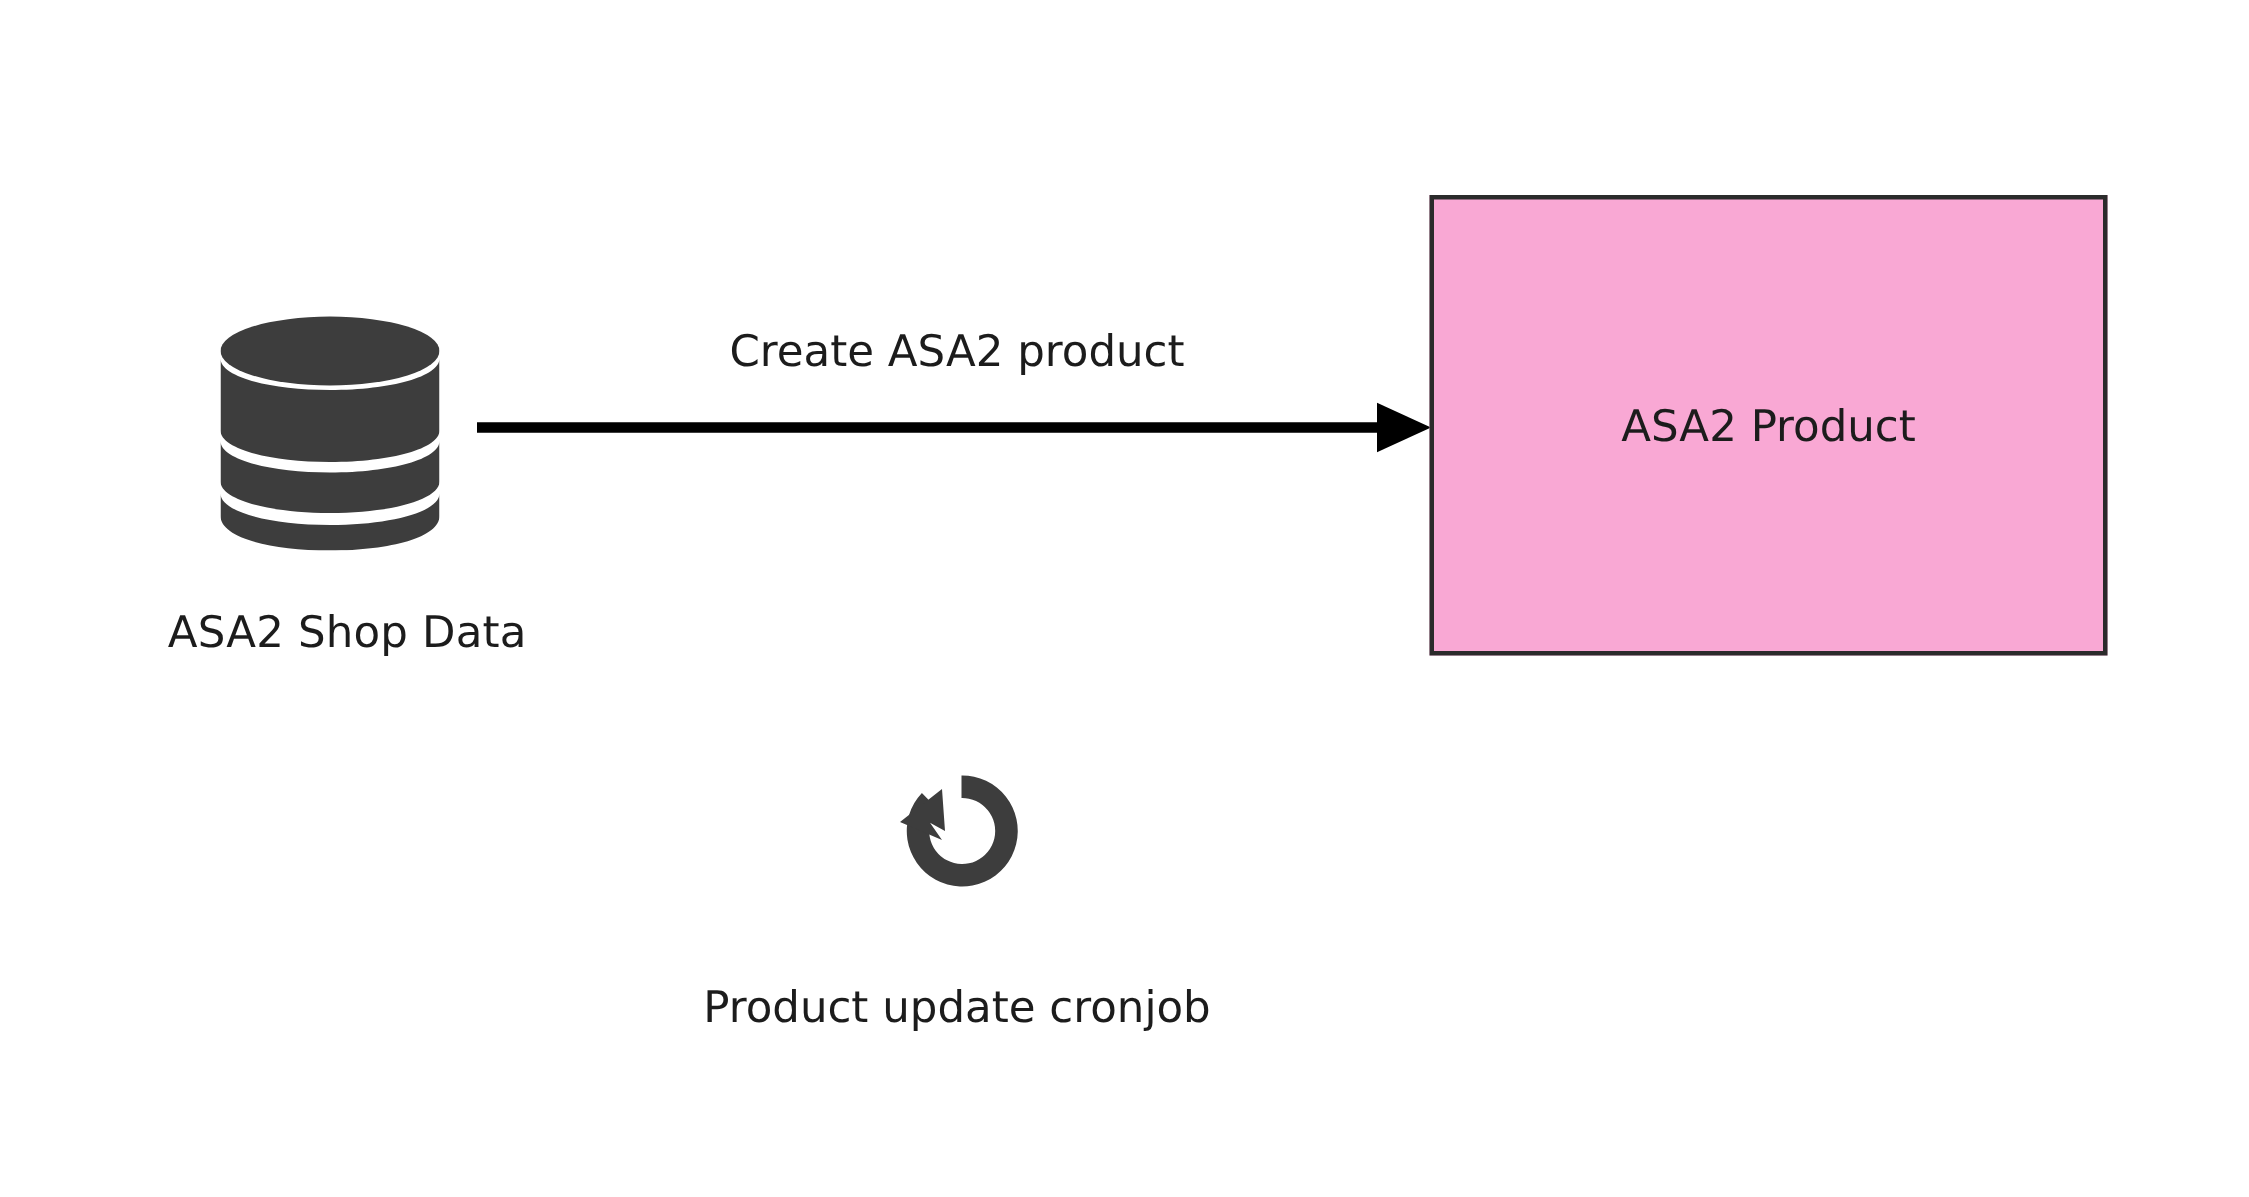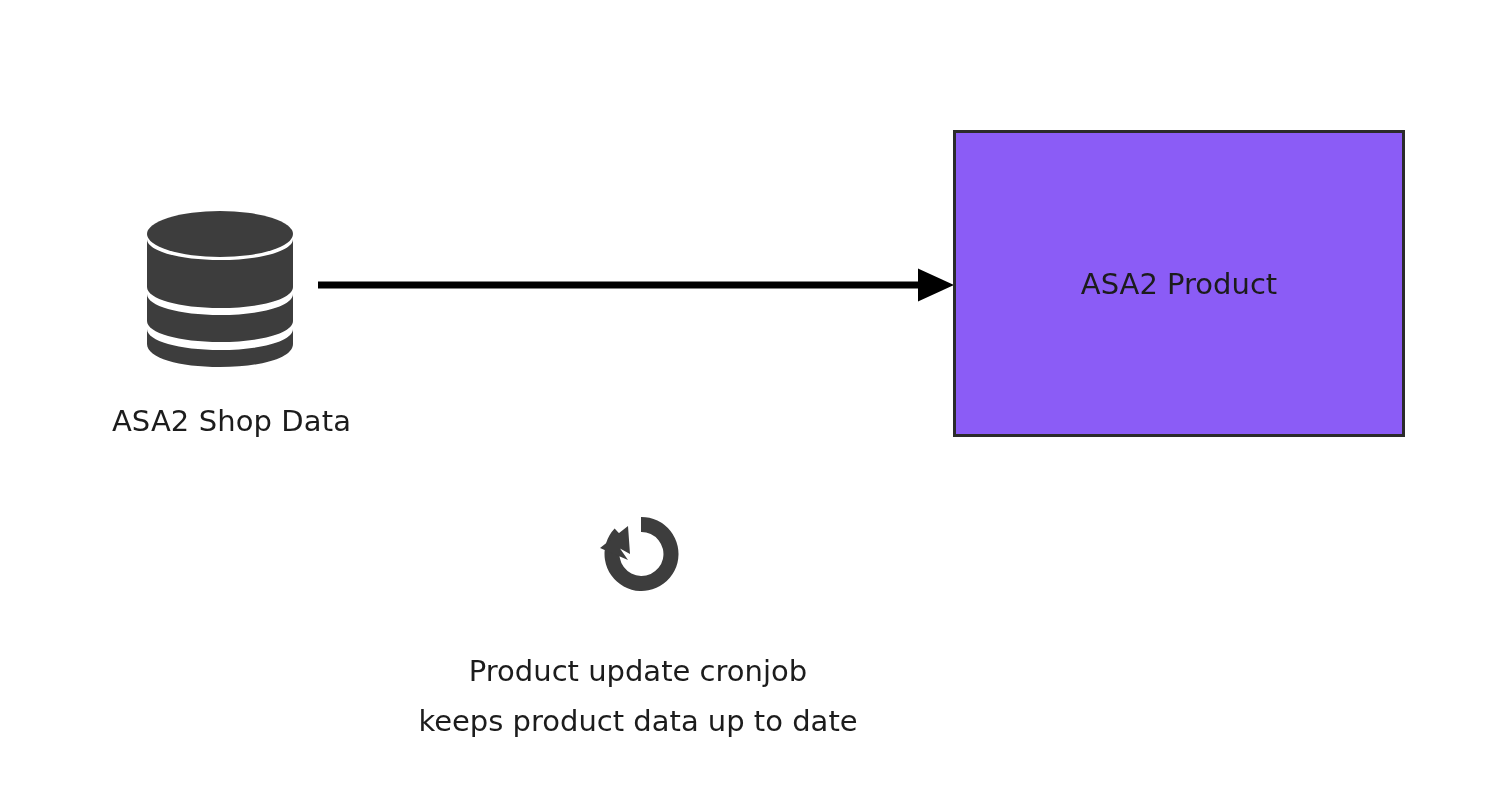--- a/index.html
+++ b/index.html
@@ -74,21 +74,21 @@
 
   
   .box-node {
     position: absolute;
     left: 953px;
     top: 130px;
     width: 452px;
     height: 307px;
     border: 3px solid #2b2b2b;
     box-sizing: border-box;
-    background: #8b5cf6;
+    background: #f9a8d4;
     display: flex;
     align-items: center;
     justify-content: center;
   }
   .box-label {
     font-size: 29px;
     line-height: 36px;
     color: #1c1c1c;
     white-space: nowrap;
     text-align: center;
@@ -139,20 +139,21 @@
         <path d="M0,32 L0,80 C0,92 32,101 73,101 C114,101 146,92 146,80 L146,32 C146,44 114,53 73,53 C32,53 0,44 0,32 Z"></path>
 
         <path d="M0,87 L0,114 C0,126 32,135 73,135 C114,135 146,126 146,114 L146,87 C146,99 114,108 73,108 C32,108 0,99 0,87 Z"></path>
 
         <path d="M0,122 L0,137 C0,151 32,160 73,160 C114,160 146,151 146,137 L146,122 C146,134 114,143 73,143 C32,143 0,134 0,122 Z"></path>
       </g>
     </svg>
     <div class="db-label">ASA2 Shop Data</div>
   </div>
 
+  <div class="edge-label">Create ASA2 product</div>
   <svg class="edge" viewBox="0 0 640 56" aria-hidden="true">
     <g fill="#000000">
 
       <rect x="0" y="23.5" width="604" height="7"></rect>
 
       <polygon points="600,10.5 636,27 600,43.5"></polygon>
     </g>
   </svg>
 
   <div class="box-node">
@@ -163,17 +164,16 @@
     <svg class="cron-icon" viewBox="0 0 86 84" aria-hidden="true">
       <g fill="#3d3d3d">
 
         <path d="M43,5 A37,37 0 1 1 16.6,16.6 L27,27.4 A22,22 0 1 0 43,20 Z"></path>
 
         <polygon points="2,36 30,14 32,42 22,36.5 30,48"></polygon>
       </g>
     </svg>
     <div class="cron-caption">
       <span class="ln">Product update cronjob</span>
-      <span class="ln">keeps product data up to date</span>
     </div>
   </div>
 
 </div>
 
 </body></html>

